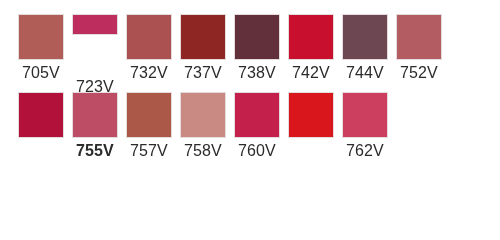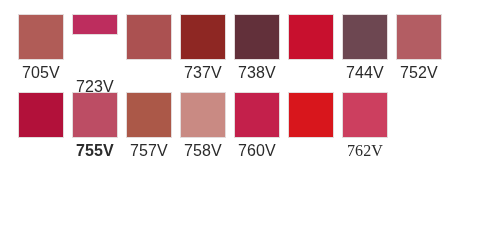--- a/index.html
+++ b/index.html
@@ -58,31 +58,33 @@
       <div class="swatch-cell">
         <div class="swatch-chip" style="background-color: rgb(176, 92, 87); border-color: rgb(227, 220, 220);"></div>
         <div class="swatch-label" style="color: rgb(43, 43, 43);">705V</div>
       </div>
       <div class="swatch-cell">
         <div class="swatch-chip" style="background-color: rgb(189, 45, 94); border-color: rgb(227, 220, 220);"></div>
         <div class="swatch-label" style="color: rgb(43, 43, 43); margin-top: 39px;">723V</div>
       </div>
       <div class="swatch-cell">
         <div class="swatch-chip" style="background-color: rgb(171, 81, 81); border-color: rgb(227, 220, 220);"></div>
+        <div class="swatch-label" style="color: rgb(43, 43, 43);">732V</div>
       </div>
       <div class="swatch-cell">
         <div class="swatch-chip" style="background-color: rgb(142, 39, 35); border-color: rgb(227, 220, 220);"></div>
         <div class="swatch-label" style="color: rgb(43, 43, 43);">737V</div>
       </div>
       <div class="swatch-cell">
         <div class="swatch-chip" style="background-color: rgb(98, 48, 58); border-color: rgb(227, 220, 220);"></div>
         <div class="swatch-label" style="color: rgb(43, 43, 43);">738V</div>
       </div>
       <div class="swatch-cell">
         <div class="swatch-chip" style="background-color: rgb(200, 16, 46); border-color: rgb(227, 220, 220);"></div>
+        <div class="swatch-label" style="color: rgb(43, 43, 43);">742V</div>
       </div>
       <div class="swatch-cell">
         <div class="swatch-chip" style="background-color: rgb(109, 71, 81); border-color: rgb(227, 220, 220);"></div>
         <div class="swatch-label" style="color: rgb(43, 43, 43);">744V</div>
       </div>
       <div class="swatch-cell">
         <div class="swatch-chip" style="background-color: rgb(179, 93, 99); border-color: rgb(227, 220, 220);"></div>
         <div class="swatch-label" style="color: rgb(43, 43, 43);">752V</div>
       </div>
     </div>
@@ -104,16 +106,16 @@
       </div>
       <div class="swatch-cell">
         <div class="swatch-chip" style="background-color: rgb(195, 32, 75); border-color: rgb(227, 220, 220);"></div>
         <div class="swatch-label" style="color: rgb(43, 43, 43);">760V</div>
       </div>
       <div class="swatch-cell">
         <div class="swatch-chip" style="background-color: rgb(216, 22, 28); border-color: rgb(227, 220, 220);"></div>
       </div>
       <div class="swatch-cell">
         <div class="swatch-chip" style="background-color: rgb(204, 63, 95); border-color: rgb(227, 220, 220);"></div>
-        <div class="swatch-label" style="color: rgb(43, 43, 43); font-family: Liberation Serif, serif;">762V</div>
+        <div class="swatch-label" style="color: rgb(43, 43, 43);">762V</div>
       </div>
     </div>
   </div>
 
 </body></html>

